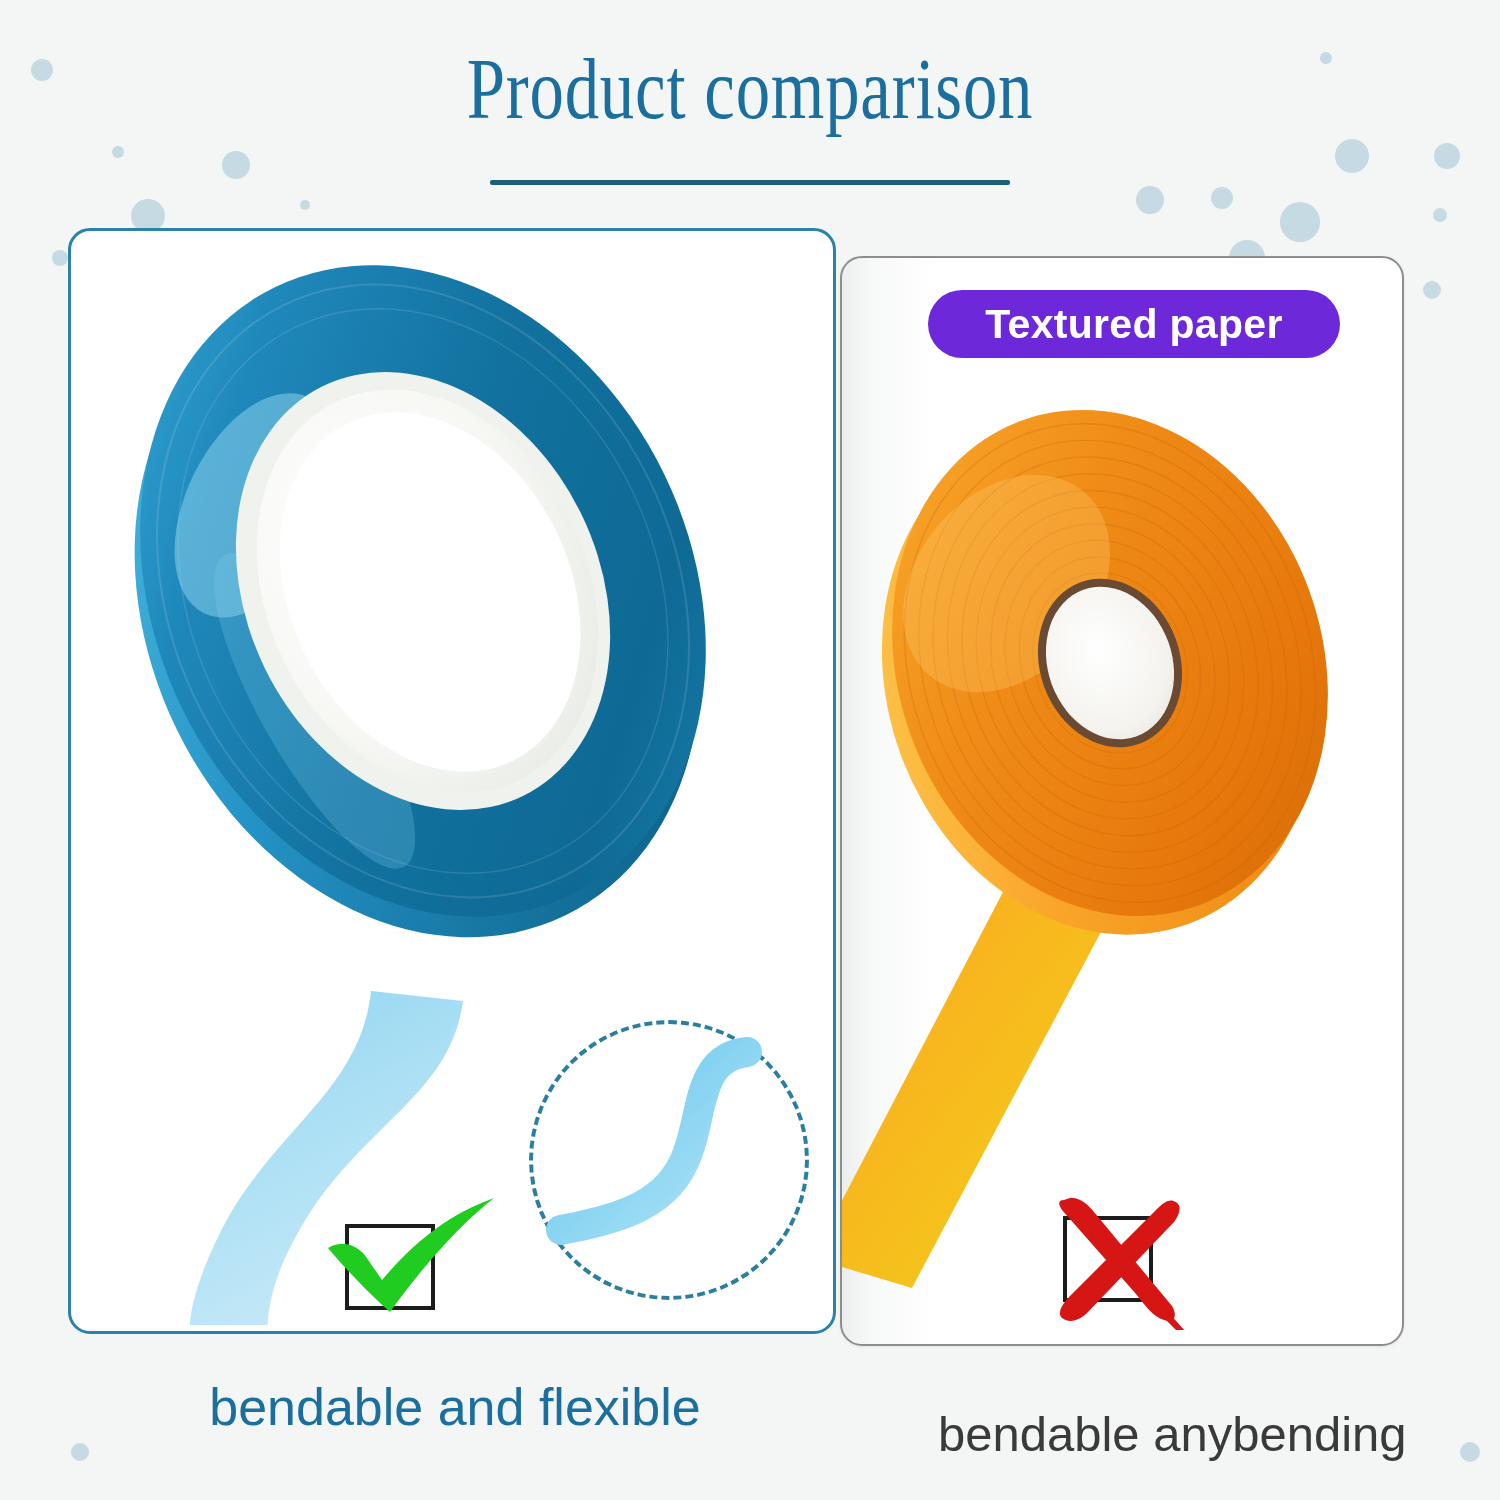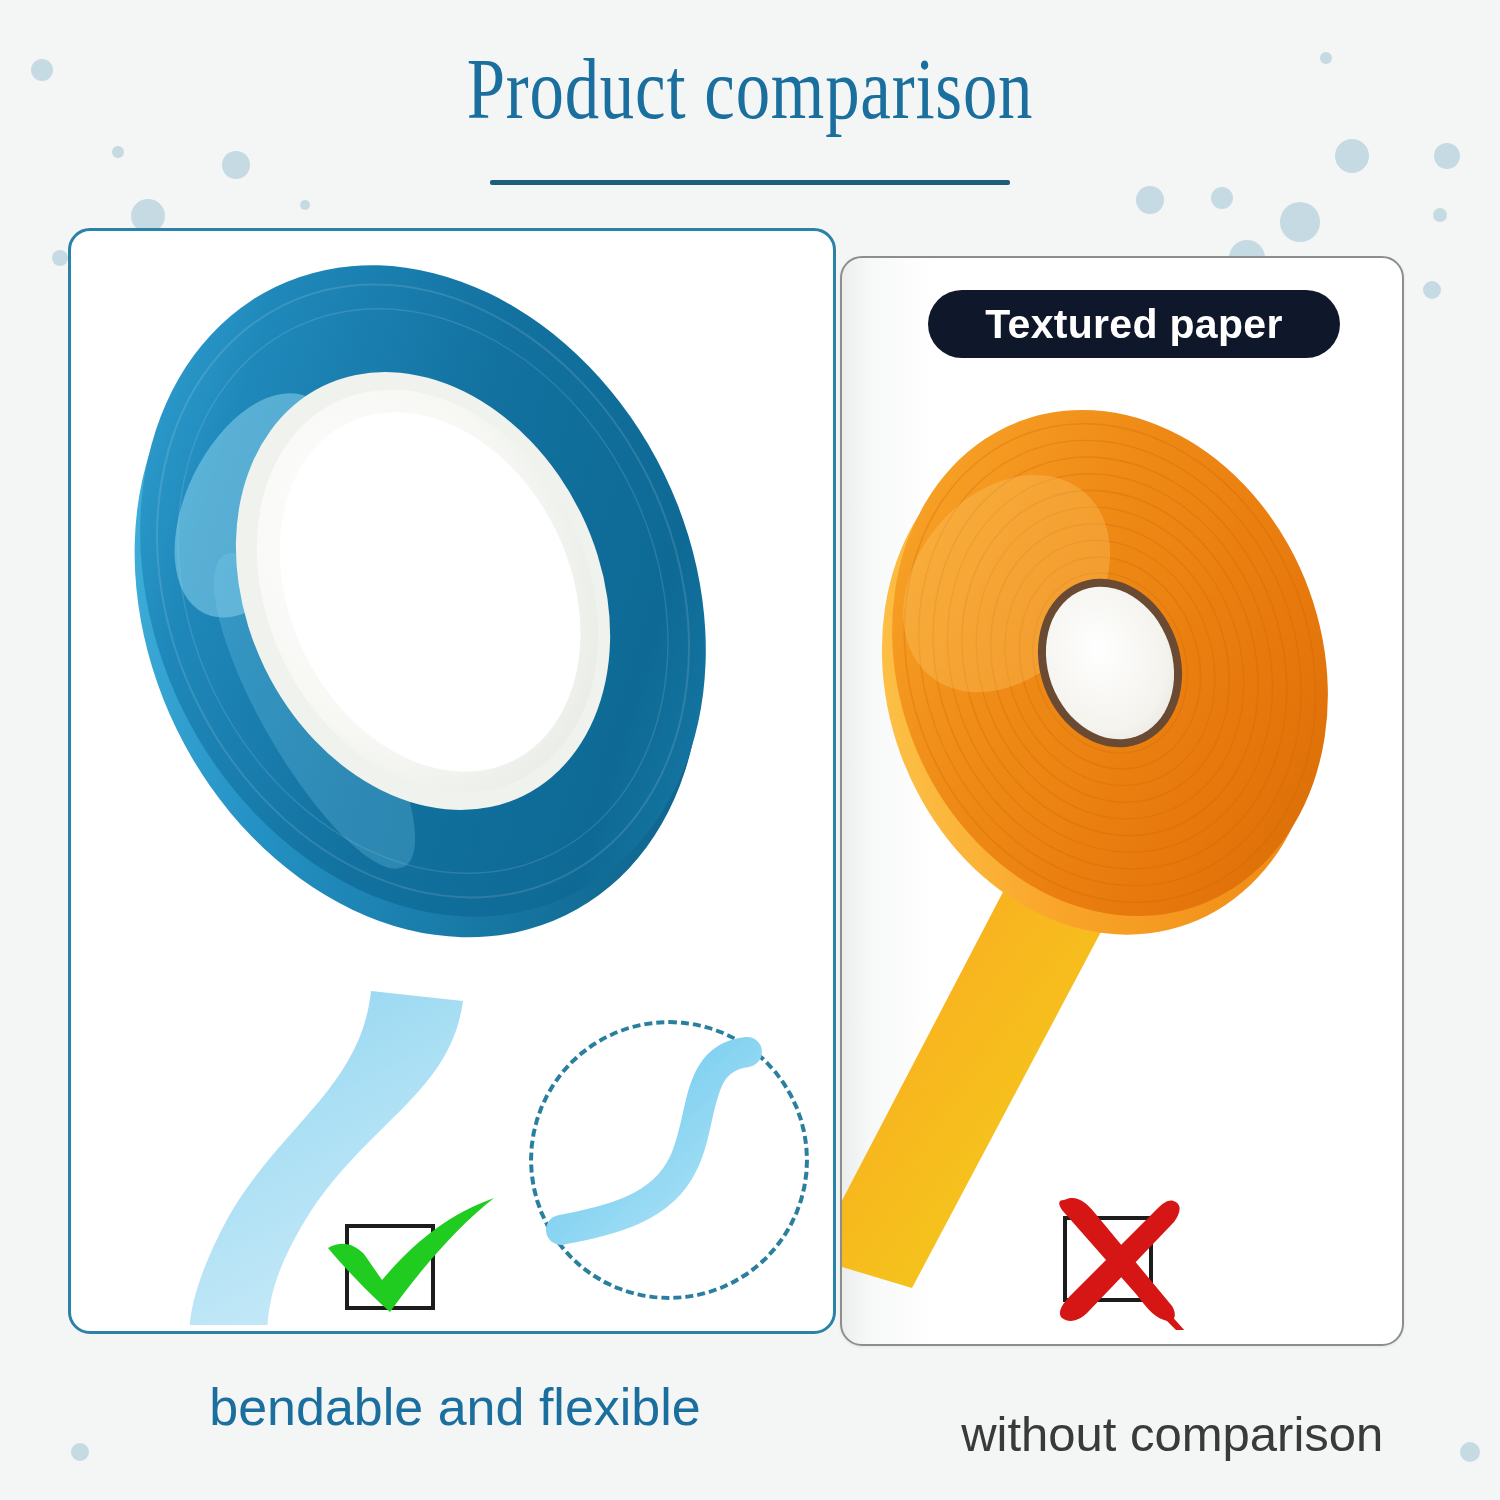--- a/index.html
+++ b/index.html
@@ -61,21 +61,21 @@
     white-space:nowrap;
     z-index:6;
   }
   .badge-vinyl{
     left:246px;top:266px;width:422px;height:68px;
     background:#82d3f8;color:#0f4560;
     font-size:41px;letter-spacing:.3px;
   }
   .badge-paper{
     left:928px;top:290px;width:412px;height:68px;
-    background:#0f172a;color:#ffffff;
+    background:#6d28d9;color:#ffffff;
     font-size:41px;letter-spacing:.3px;
   }
 
   
   .blue-wrap{
     position:absolute;left:95px;top:360px;width:680px;height:700px;
     z-index:5;pointer-events:none;
   }
   .orange-wrap{
     position:absolute;left:840px;top:400px;width:580px;height:760px;
@@ -307,17 +307,17 @@
                C 112 126, 104 114, 96 104 L 22 20 C 18 14, 18 10, 24 10 Z"></path>
       <path d="M 136 12 C 142 16, 140 24, 134 32 L 48 122 C 40 130, 30 134, 22 128
                C 16 122, 24 112, 32 104 L 118 18 C 124 12, 130 8, 136 12 Z"></path>
       <path d="M 128 122 L 146 142 L 136 140 L 122 126 Z"></path>
     </g>
   </svg>
 
   <div class="caption caption-left">bendable and flexible</div>
 
   <div class="caption caption-right">
-    <span>without comparison</span><br>
+    <span>bendable anybending</span><br>
     
   </div>
 
 </div>
 
 </body></html>

